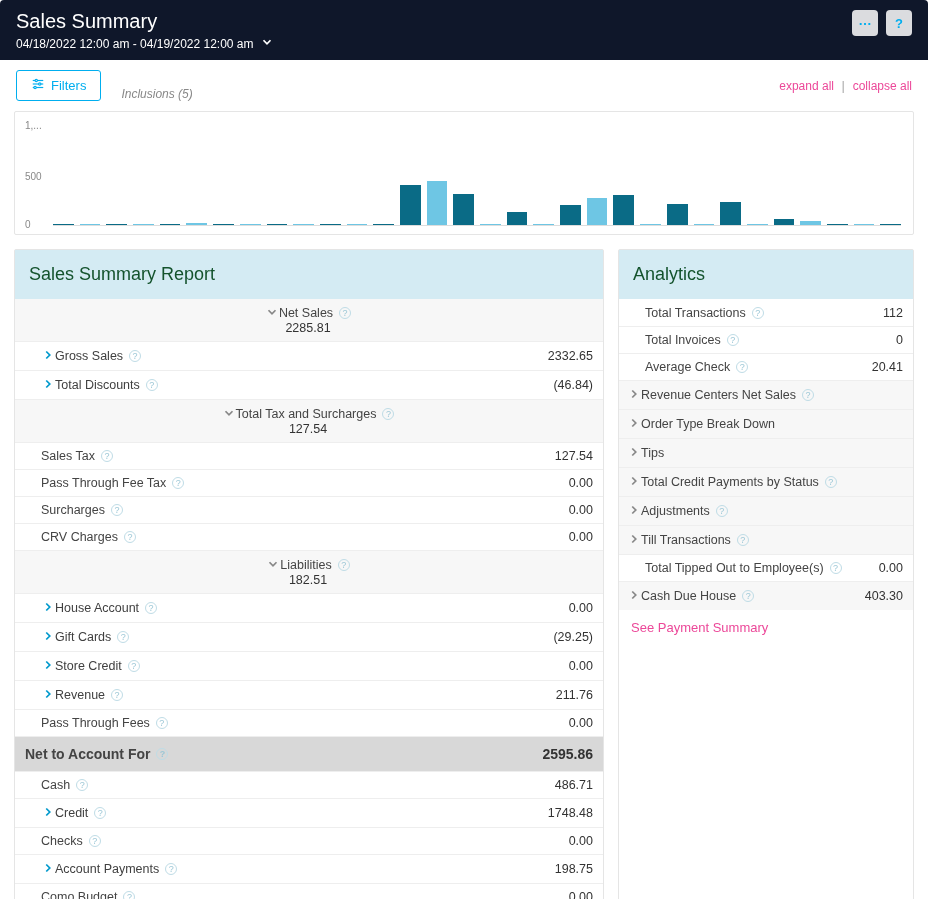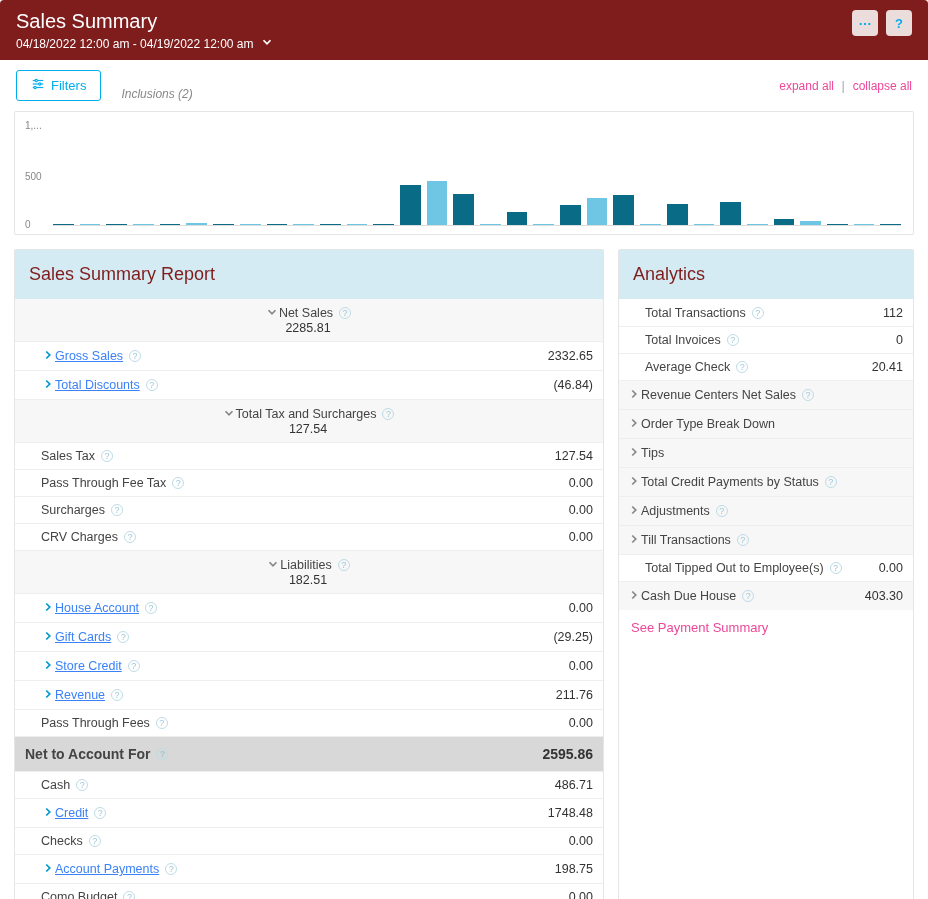--- a/index.html
+++ b/index.html
@@ -1,17 +1,17 @@
 <!DOCTYPE html>
 <html><head>
 <meta charset="utf-8">
 <style>
 * { box-sizing: border-box; margin: 0; padding: 0; }
 body { font-family: Arial, Helvetica, sans-serif; font-size: 13px; color: #444; background: #fff; width: 928px; }
-.topbar { background: #7f1d1d; color: #fff; padding: 10px 16px 8px 16px; display: flex; align-items: flex-start; justify-content: space-between; border-radius: 4px 4px 0 0; }
+.topbar { background: #0f172a; color: #fff; padding: 10px 16px 8px 16px; display: flex; align-items: flex-start; justify-content: space-between; border-radius: 4px 4px 0 0; }
 .topbar-left { display: flex; flex-direction: column; }
 .page-title { font-size: 20px; font-weight: 400; }
 .daterange { font-size: 12px; margin-top: 2px; display: flex; align-items: center; gap: 6px; }
 .topbar-right { display: flex; gap: 8px; }
 .iconbtn { width: 26px; height: 26px; background: rgba(255,255,255,.85); color: #00aeef; border-radius: 4px; display: flex; align-items: center; justify-content: center; font-weight: bold; cursor: pointer; }
 .subbar { display: flex; align-items: center; justify-content: space-between; padding: 10px 16px; }
 .subbar-left { display: flex; align-items: flex-end; gap: 20px; }
 .filters-btn { border: 1px solid #00aeef; color: #00aeef; background: #fff; border-radius: 3px; padding: 6px 14px; font-size: 13px; cursor: pointer; display: flex; align-items: center; gap: 6px; }
 .inclusions { color: #888; font-style: italic; font-size: 12px; }
 .linklike { color: #ec4899; cursor: pointer; font-size: 12px; }
@@ -20,28 +20,28 @@
 .chart { position: relative; height: 110px; }
 .ylabel { position: absolute; left: 2px; font-size: 10px; color: #888; }
 .bars { position: absolute; left: 30px; right: 4px; bottom: 4px; top: 4px; display: flex; align-items: flex-end; gap: 6px; border-bottom: 1px solid #ddd; }
 .bar { flex: 1; }
 .bar.dark { background: #0a6b86; }
 .bar.light { background: #6ec6e4; }
 .cols { display: flex; gap: 14px; padding: 0 14px 14px 14px; }
 .panel { border: 1px solid #e5e5e5; border-radius: 2px; flex: 1; }
 .panel.left { flex: 0 0 590px; }
 .panel.right { flex: 1; }
-.panel-head { background: #d4ebf3; color: #7f1d1d; font-size: 18px; padding: 14px 14px; }
+.panel-head { background: #d4ebf3; color: #14532d; font-size: 18px; padding: 14px 14px; }
 .row { display: flex; align-items: center; justify-content: space-between; border-top: 1px solid #eee; padding: 6px 10px 6px 8px; font-size: 12.5px; min-height: 27px; }
 .row:first-of-type { border-top: none; }
 .row .lbl { display: flex; align-items: center; gap: 4px; }
 .row .val { color: #333; }
 .row.indent1 .lbl { padding-left: 18px; text-align: center; }
 .row.indent2 .lbl { padding-left: 18px; }
-.row.linkrow .lbl .txt { color: #3b82f6; text-decoration: underline; }
+.row.linkrow .lbl .txt { color: #404040; }
 .row.section { background: #f7f7f7; flex-direction: column; }
 .row.total { background: #d8d8d8; font-weight: bold; font-size: 14px; padding: 9px 10px; }
 .row.subhead { background: #f7f7f7; }
 .chev { width: 10px; font-size: 10px; color: #888; }
 .chev.link { color: #0099cc; }
 .help { display: inline-flex; width: 12px; height: 12px; border: 1px solid #bfdce6; border-radius: 50%; color: #9cc7d6; font-size: 9px; align-items: center; justify-content: center; margin-left: 2px; }
 .footer-link { padding: 10px 12px; }
 svg.icon { width: 14px; height: 14px; }
 </style>
 </head>
@@ -77,21 +77,21 @@
           <line x1="3" y1="6" x2="21" y2="6"></line>
             <circle cx="9" cy="6" r="2" fill="#fff"></circle>
           <line x1="3" y1="12" x2="21" y2="12"></line>
             <circle cx="15" cy="12" r="2" fill="#fff"></circle>
           <line x1="3" y1="18" x2="21" y2="18"></line>
             <circle cx="7" cy="18" r="2" fill="#fff"></circle>
         </svg>
       </span>
       <span>Filters</span>
     </button>
-    <span class="inclusions">Inclusions (2)</span>
+    <span class="inclusions">Inclusions (5)</span>
   </div>
   <div>
     <span class="linklike">expand all</span>
     <span class="sep">|</span>
     <span class="linklike">collapse all</span>
   </div>
 </div>
 
 <div class="chart-wrap">
   <div class="chart">

